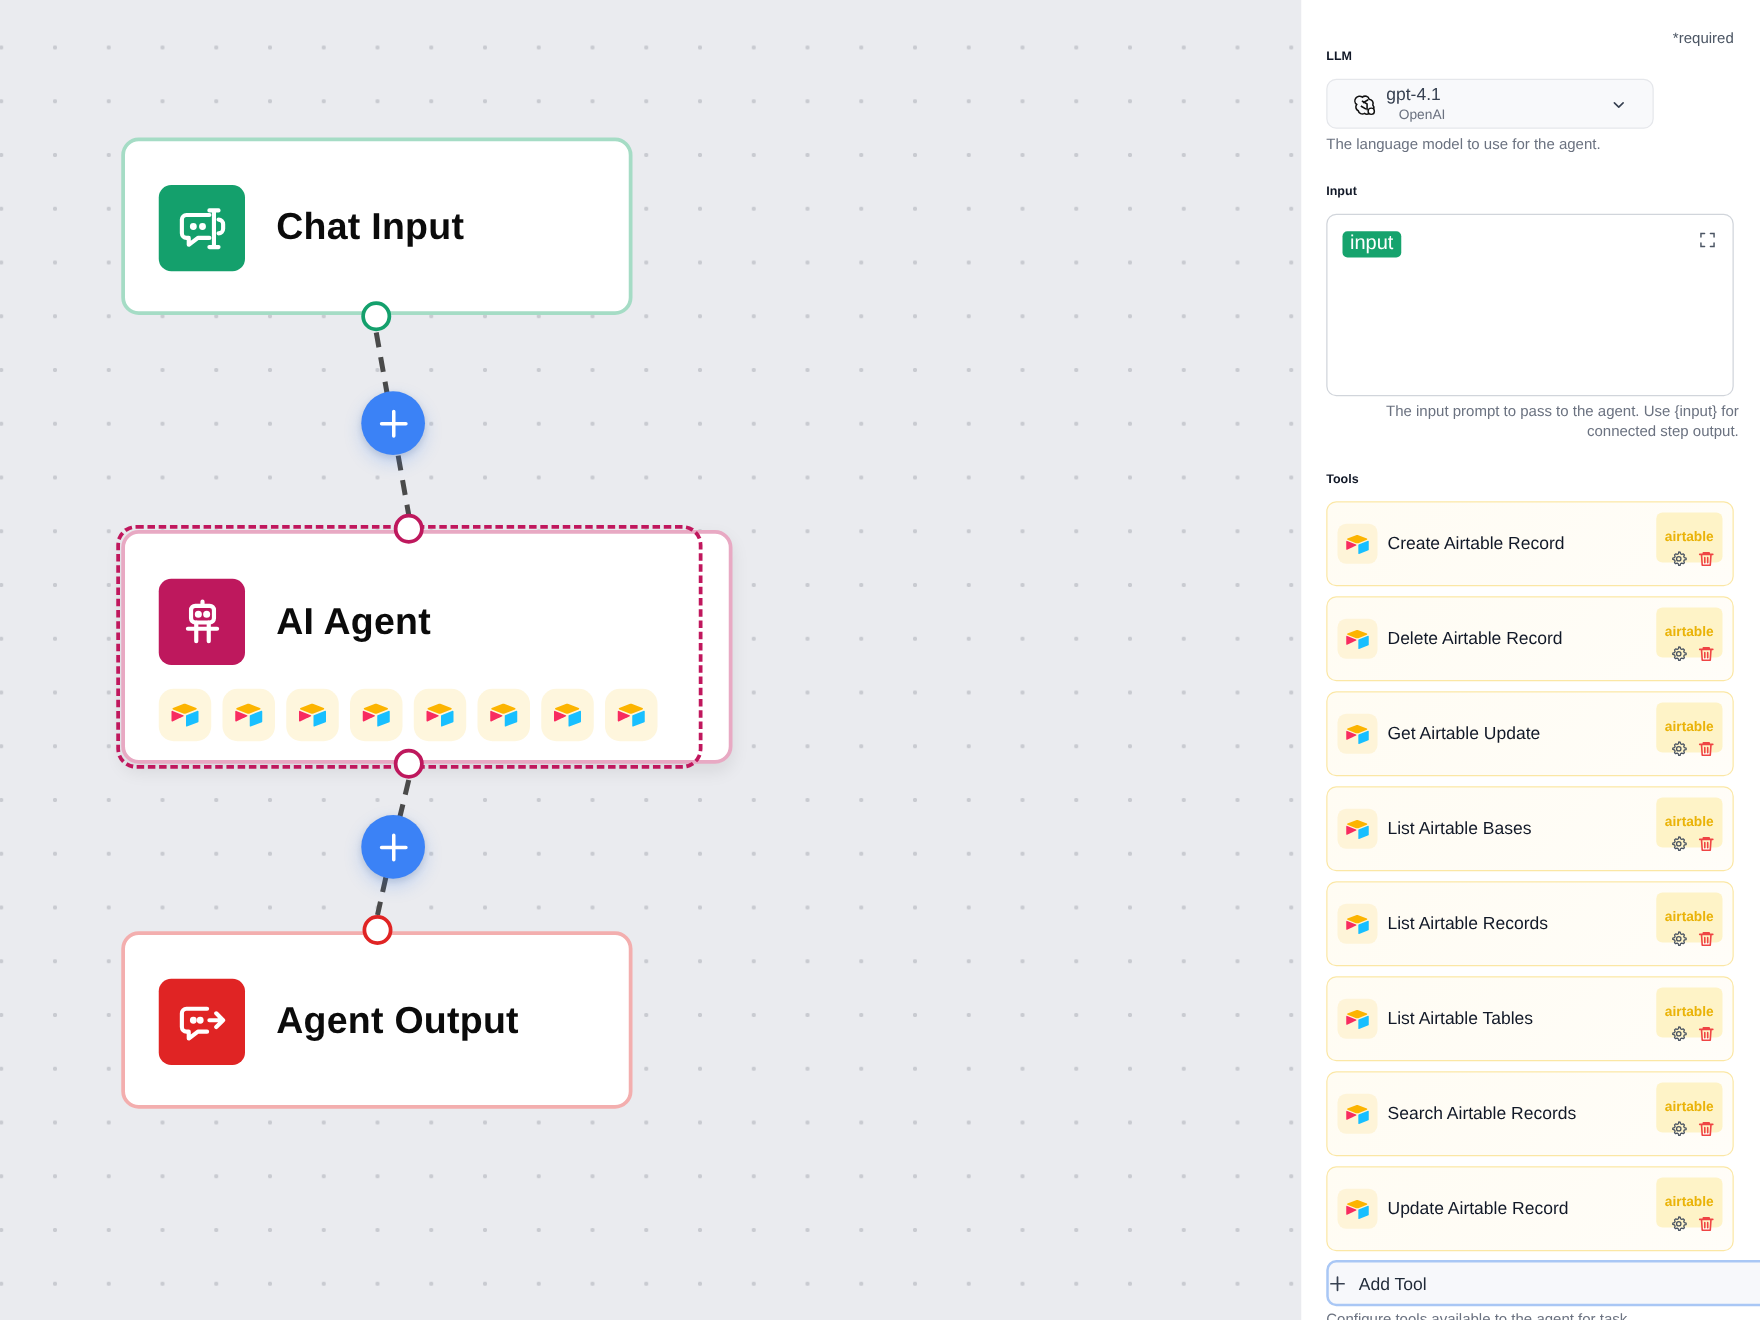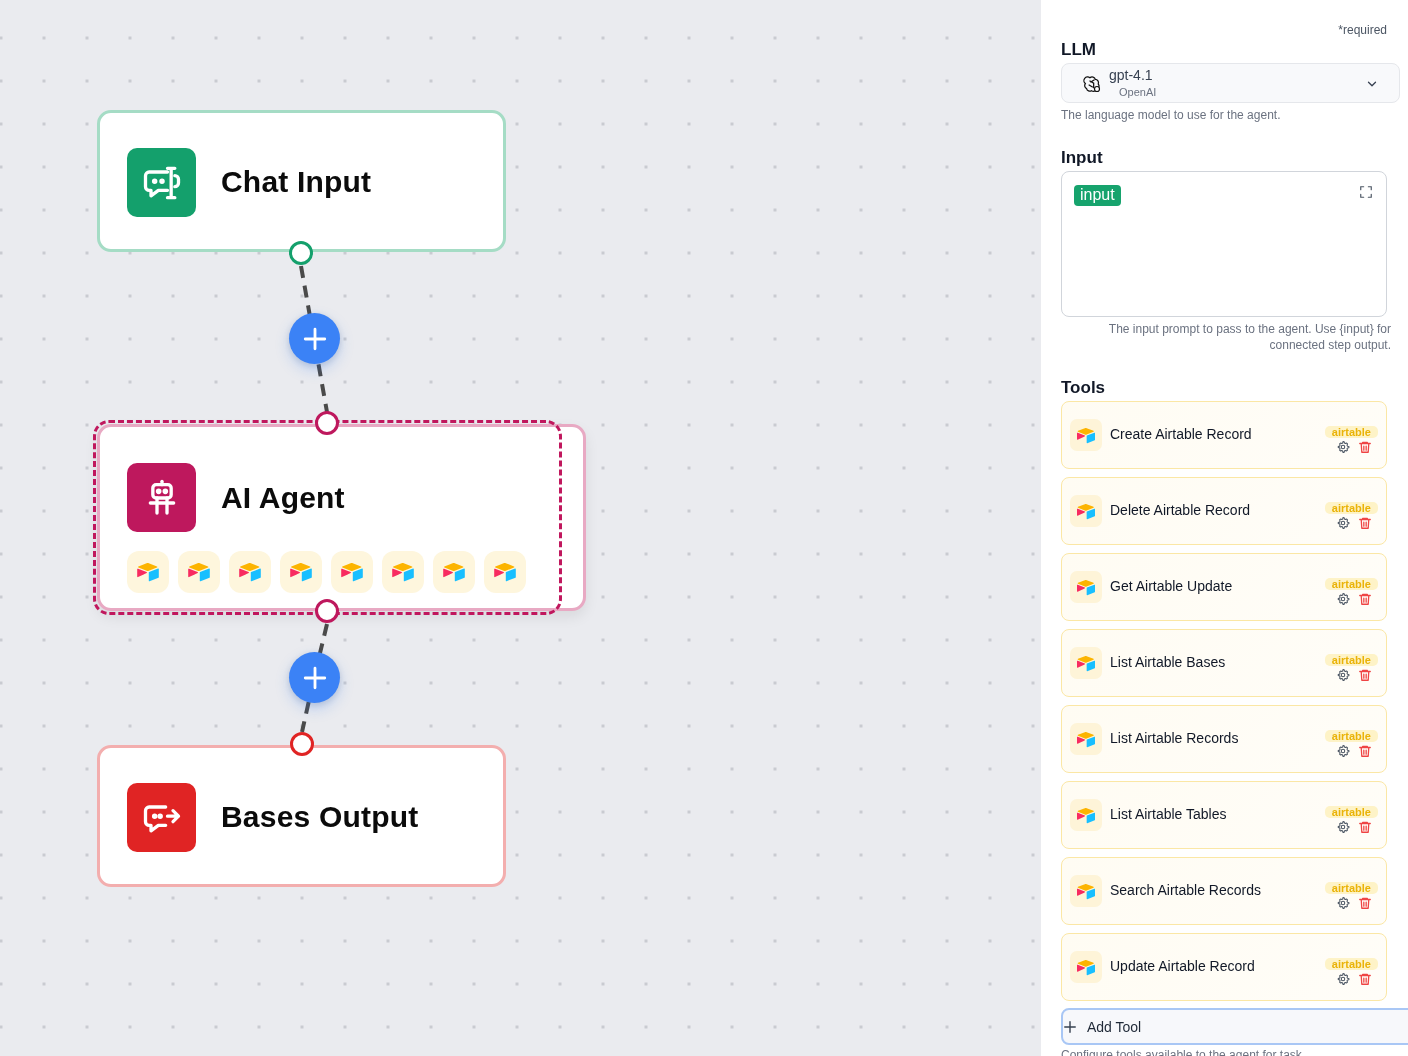--- a/index.html
+++ b/index.html
@@ -70,23 +70,23 @@
       box-shadow: 0 6px 14px rgba(59,130,246,0.25), 0 2px 6px rgba(0,0,0,0.12);
       cursor: pointer;
     }
 
     
     .panel {
       position: absolute; left: 1041px; top: 0; width: 367px; height: 1056px;
       background: #ffffff; overflow: hidden;
     }
     .required { position: absolute; right: 21px; top: 23px; font-size: 12px; color: #4b5563; }
-    .field-label { position: absolute; left: 20px; font-size: 17px; font-weight: 600; color: #111827; }
+    .field-label { position: absolute; left: 20px; font-size: 10px; font-weight: 600; color: #111827; }
     .llm-select {
-      position: absolute; left: 20px; top: 63px; width: 339px; height: 40px;
+      position: absolute; left: 20px; top: 63px; width: 262px; height: 40px;
       border: 1px solid #e5e7eb; border-radius: 8px; background: #f8f9fb; cursor: pointer;
     }
     .llm-select .llm-icon { position: absolute; left: 20px; top: 10px; width: 20px; height: 20px; }
     .llm-select .model { position: absolute; left: 47px; top: 3px; font-size: 14px; color: #374151; }
     .llm-select .provider { position: absolute; left: 47px; top: 22px; font-size: 11px; color: #6b7280; margin-left: 10px; }
     .llm-select .chev { position: absolute; right: 20px; top: 13px; width: 14px; height: 14px; }
     .help { position: absolute; left: 20px; font-size: 12px; color: #6b7280; line-height: 16px; width: 330px; }
 
     .input-box {
       position: absolute; left: 20px; top: 171px; width: 326px; height: 146px;
@@ -102,21 +102,21 @@
       position: absolute; left: 20px; width: 326px; height: 68px;
       border: 1px solid #fbe7a5; border-radius: 8px;
       background: linear-gradient(135deg, #fffcf3 0%, #fffdf8 100%);
     }
     .tool-card .t-icon {
       position: absolute; left: 8px; top: 17px; width: 32px; height: 32px; border-radius: 7px;
       background: #fef4d8; display: flex; align-items: center; justify-content: center;
     }
     .tool-card .t-name { position: absolute; left: 48px; top: 24px; font-size: 14px; font-weight: 500; color: #111827; }
     .tool-card .t-badge {
-      position: absolute; right: 8px; top: 24px; padding: 0 7px;
+      position: absolute; right: 8px; top: 8px; padding: 14px 7px;
       background: #fef3c7; color: #eab308; font-size: 11px; font-weight: 700; border-radius: 5px;
     }
     .tool-card .t-gear { position: absolute; right: 36px; top: 38px; width: 14px; height: 14px; cursor: pointer; }
     .tool-card .t-trash { position: absolute; right: 14px; top: 38px; width: 14px; height: 14px; cursor: pointer; }
 
     .add-tool {
       position: absolute; left: 20px; top: 1008px; width: 358px; height: 37px;
       border: 2px solid #a9c7f5; border-radius: 8px; background: #f7f8fb;
       display: flex; align-items: center; justify-content: flex-start; gap: 10px;
       font-size: 14px; font-weight: 500; color: #1f2937; cursor: pointer;
@@ -234,21 +234,21 @@
 
   <div class="node chat-output">
     <div class="node-icon">
       <svg width="44" height="44" viewBox="0 0 24 24" fill="none" stroke="#fff" stroke-width="1.8" stroke-linecap="round" stroke-linejoin="round">
         <path d="M14 6H5a2 2 0 0 0-2 2v6a2 2 0 0 0 2 2h1v3l4-3h4"></path>
         <path d="M15 11h6M18 8l3 3-3 3"></path>
         <circle cx="8" cy="11" r="0.6" fill="#fff"></circle>
         <circle cx="11" cy="11" r="0.6" fill="#fff"></circle>
       </svg>
     </div>
-    <div class="node-title">Bases Output</div>
+    <div class="node-title">Agent Output</div>
   </div>
   <div class="handle red" style="left:290px; top:732px;"></div>
 </div>
 
 <div class="panel">
   <div class="required">*required</div>
 
   <div class="field-label" style="top:40px;">LLM</div>
   <div class="llm-select">
     <svg class="llm-icon" viewBox="0 0 24 24" fill="none" stroke="#111" stroke-width="1.5">

